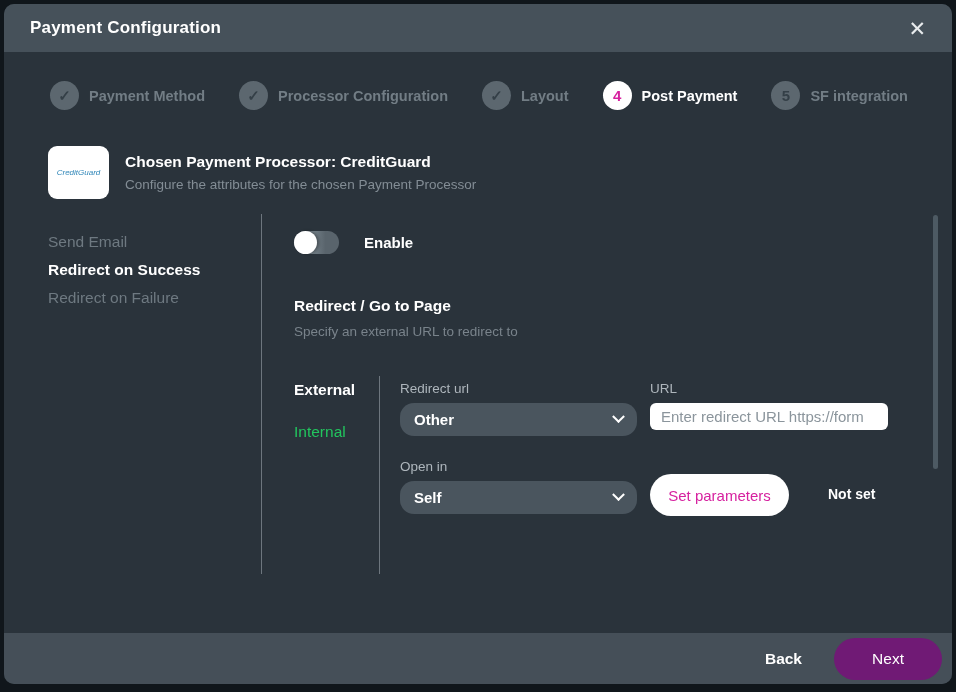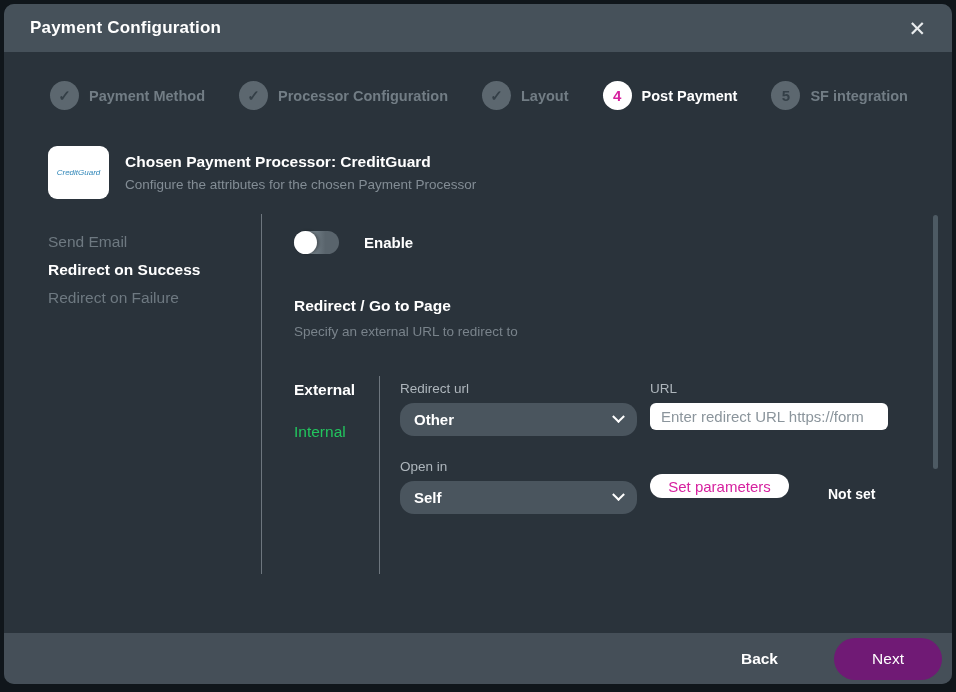--- a/index.html
+++ b/index.html
@@ -101,36 +101,36 @@
 
   .url-input {
     position:absolute; left:646px; top:399px; width:238px; height:27px;
     background:#ffffff; border:none; border-radius:6px; padding:0 11px;
     font-family:"Liberation Sans", sans-serif; font-size:15px; color:#333;
     outline:none;
   }
   .url-input::placeholder { color:#8b959c; opacity:1; }
 
   .set-params-btn {
-    position:absolute; left:646px; top:470px; width:139px; height:24px;
+    position:absolute; left:646px; top:470px; width:139px; height:42px;
     background:#ffffff; border:none; border-radius:21px;
     color:#d6219f; font-size:15px; font-family:"Liberation Sans", sans-serif;
     cursor:pointer;
   }
   .not-set { position:absolute; left:824px; top:482px; color:#ffffff; font-size:14px; font-weight:bold; }
 
   .scroll-thumb {
     position:absolute; left:929px; top:211px; width:5px; height:254px;
     background:#4d5a63; border-radius:3px;
   }
 
   
   .modal-footer {
     position:absolute; left:0; right:0; top:629px; height:51px; background:#454f58;
-    display:flex; align-items:center; justify-content:flex-end; gap:56px; padding-right:10px;
+    display:flex; align-items:center; justify-content:flex-end; gap:32px; padding-right:10px;
   }
   .back-btn {
     background:none; border:none; color:#ffffff; font-size:15.5px; font-weight:bold;
     font-family:"Liberation Sans", sans-serif; cursor:pointer;
   }
   .next-btn {
     width:108px; height:42px; border:none; border-radius:21px; background:#701a75;
     color:#ffffff; font-size:15.5px; font-family:"Liberation Sans", sans-serif; cursor:pointer;
   }
 </style>

